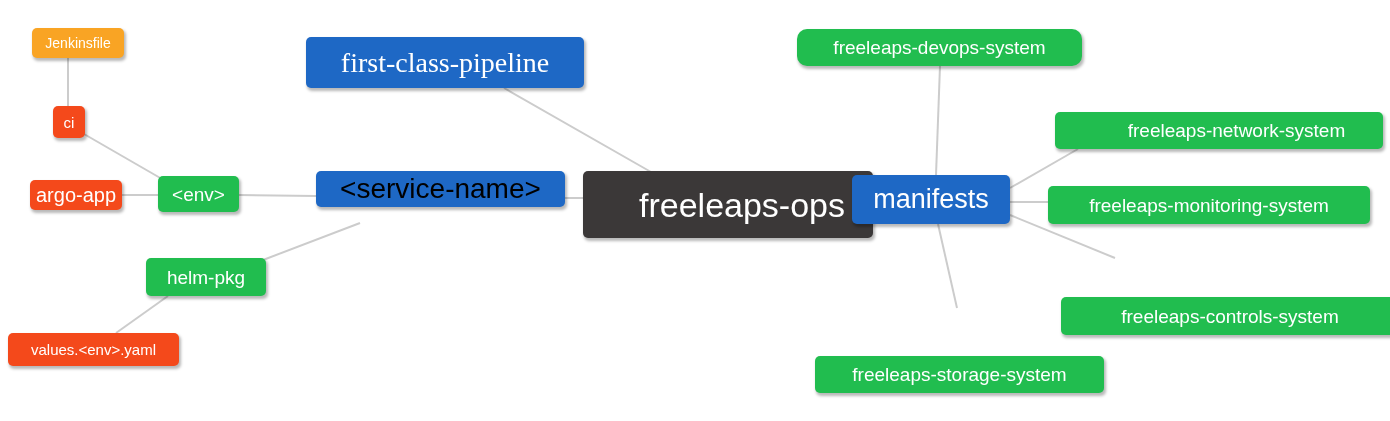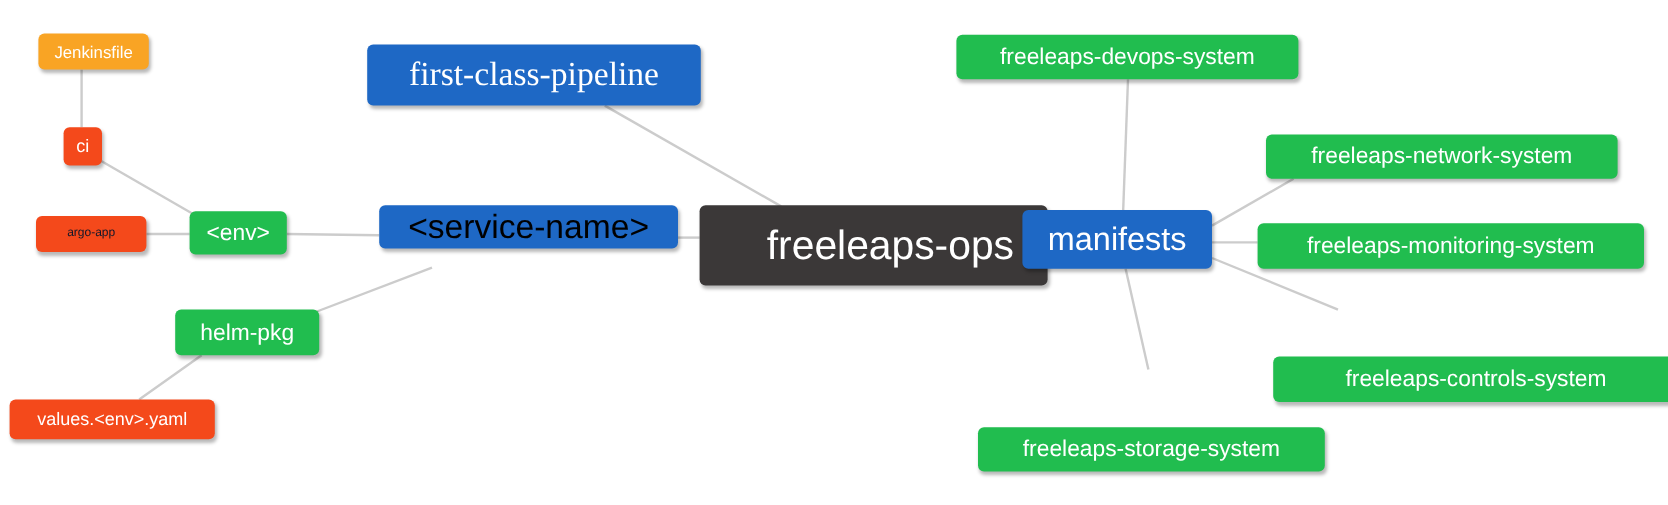--- a/index.html
+++ b/index.html
@@ -59,21 +59,21 @@
       <line x1="1010" y1="202" x2="1048" y2="202" stroke="#CCCCCC"></line>
       <line x1="1010" y1="215" x2="1115" y2="258" stroke="#CCCCCC"></line>
       <line x1="938" y1="224" x2="957" y2="308" stroke="#CCCCCC"></line>
     </svg>
 <div class="node" style="left: 22px; top: 28px; width: 92px; height: 30px; background: rgb(249, 164, 36); font-size: 14px; color: rgb(255, 255, 255); margin-left: 10px;">
       <span>Jenkinsfile</span>
     </div>
     <div class="node" style="left: 53px; top: 106px; width: 32px; height: 32px; background: rgb(244, 73, 27); font-size: 15px; color: rgb(255, 255, 255); align-items: center;">
       <span>ci</span>
     </div>
-    <div class="node" style="left: 30px; top: 180px; width: 92px; height: 30px; background: rgb(244, 73, 27); font-size: 10px; color: #0f172a;">
+    <div class="node" style="left: 30px; top: 180px; width: 92px; height: 30px; background: rgb(244, 73, 27); font-size: 20px; color: #ffffff;">
       <span>argo-app</span>
     </div>
     <div class="node" style="left: 158px; top: 176px; width: 81px; height: 36px; background: rgb(33, 189, 79); font-size: 19px; color: rgb(255, 255, 255);">
       <span>&lt;env&gt;</span>
     </div>
     <div class="node" style="left: 146px; top: 258px; width: 120px; height: 38px; background: rgb(33, 189, 79); font-size: 19px; color: rgb(255, 255, 255);">
       <span>helm-pkg</span>
     </div>
     <div class="node" style="left: 8px; top: 333px; width: 171px; height: 33px; background: rgb(244, 73, 27); font-size: 15px; color: rgb(255, 255, 255);">
       <span>values.&lt;env&gt;.yaml</span>
@@ -83,24 +83,24 @@
     </div>
     <div class="node" style="left: 316px; top: 171px; width: 249px; height: 36px; background: rgb(30, 104, 197); font-size: 28px; color: #000000;">
       <span>&lt;service-name&gt;</span>
     </div>
     <div class="node" style="left: 583px; top: 171px; width: 262px; height: 67px; background: rgb(59, 56, 56); font-size: 34px; color: rgb(255, 255, 255); padding-left: 28px;">
       <span>freeleaps-ops</span>
     </div>
     <div class="node" style="left: 852px; top: 175px; width: 158px; height: 49px; background: rgb(30, 104, 197); font-size: 27px; color: rgb(255, 255, 255);">
       <span>manifests</span>
     </div>
-    <div class="node" style="left: 797px; top: 29px; width: 285px; height: 37px; background: rgb(33, 189, 79); font-size: 19px; color: rgb(255, 255, 255);">
+    <div class="node" style="left: 797px; top: 29px; width: 285px; height: 37px; background: rgb(33, 189, 79); font-size: 19px; color: rgb(255, 255, 255); border-radius: 10px;">
       <span>freeleaps-devops-system</span>
     </div>
-    <div class="node" style="left: 1055px; top: 112px; width: 293px; height: 37px; background: rgb(33, 189, 79); font-size: 19px; color: rgb(255, 255, 255);">
+    <div class="node" style="left: 1055px; top: 112px; width: 293px; height: 37px; background: rgb(33, 189, 79); font-size: 19px; color: rgb(255, 255, 255); padding-left: 35px;">
       <span>freeleaps-network-system</span>
     </div>
     <div class="node" style="left: 1048px; top: 186px; width: 322px; height: 38px; background: rgb(33, 189, 79); font-size: 19px; color: rgb(255, 255, 255); justify-content: center;">
       <span>freeleaps-monitoring-system</span>
     </div>
     <div class="node" style="left: 1061px; top: 257px; width: 338px; height: 38px; background: rgb(33, 189, 79); font-size: 19px; color: rgb(255, 255, 255); margin-top: 40px;">
       <span>freeleaps-controls-system</span>
     </div>
     <div class="node" style="left: 815px; top: 308px; width: 289px; height: 37px; background: rgb(33, 189, 79); font-size: 19px; color: rgb(255, 255, 255); margin-top: 48px;">
       <span>freeleaps-storage-system</span>

